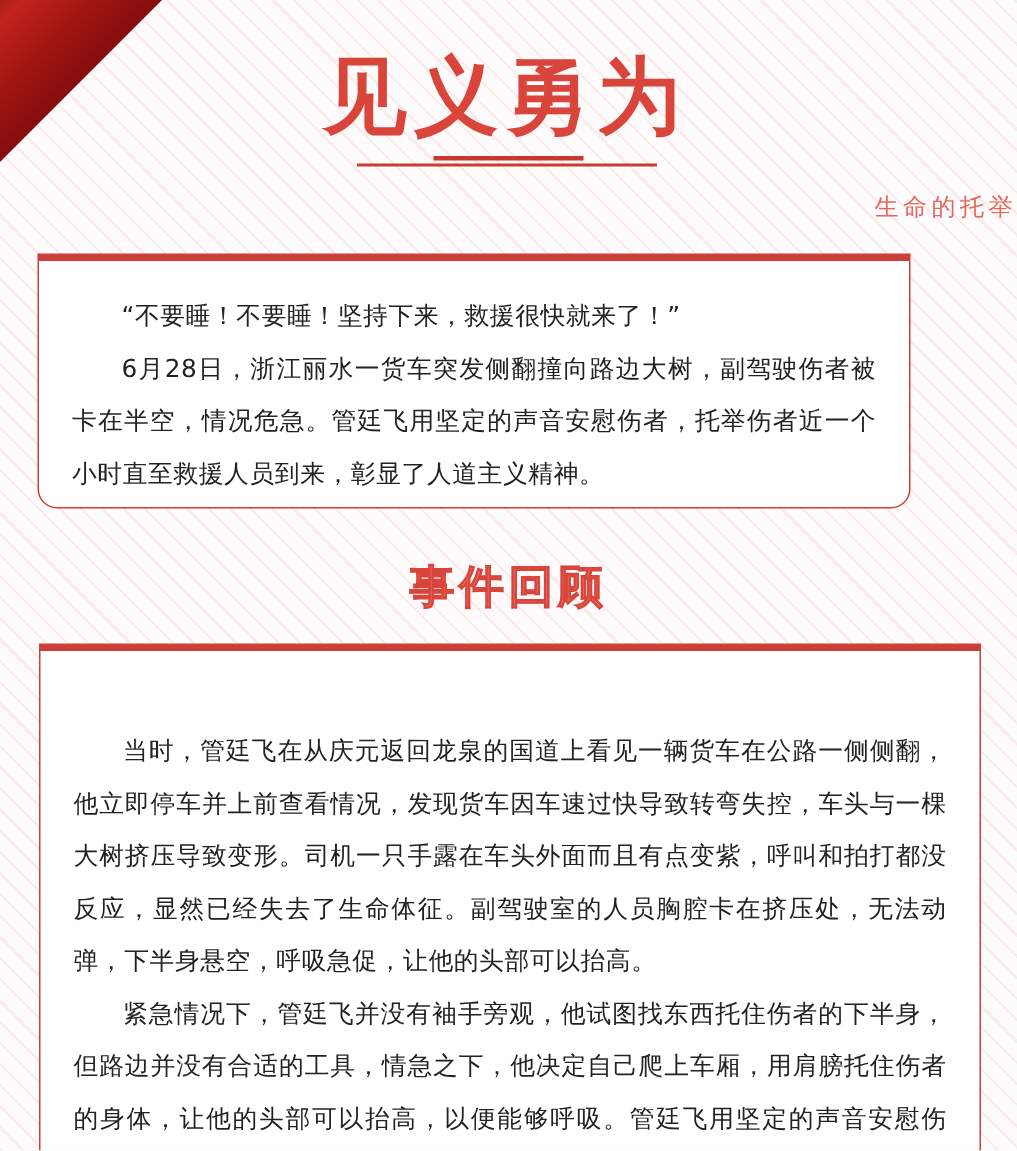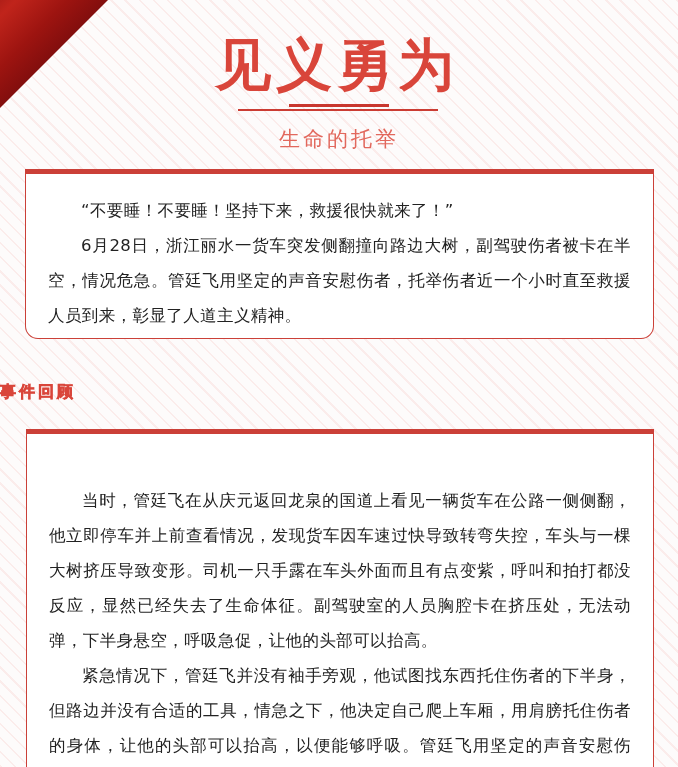--- a/index.html
+++ b/index.html
@@ -93,55 +93,56 @@
     left: 238px;
     width: 200px;
     height: 2px;
     background: #cb3c33;
   }
   .subtitle {
     position: absolute;
     top: 129px;
     left: 0;
     width: 678px;
-    text-align: center;
-    font-size: 21px;
+    text-align: right;
+    font-size: 16px;
     line-height: 20px;
     letter-spacing: 3px;
     color: #e2685d;
+    font-family: Liberation Mono, monospace;
   }
 
   
   .section-heading {
     position: absolute;
     top: 376px;
     left: 0;
     width: 678px;
-    text-align: left;
-    font-size: 16px;
+    text-align: center;
+    font-size: 30px;
     line-height: 32px;
     font-weight: bold;
     letter-spacing: 3px;
     color: #e8736a;
     -webkit-text-stroke: 0.6px #d9453a;
     font-family: Liberation Sans, sans-serif;
   }
 
   
   .card {
     position: absolute;
     box-sizing: border-box;
     background: #ffffff;
     border: 1px solid #cb4038;
     border-top: 5px solid #cb4038;
   }
   .card-lead {
     top: 169px;
     left: 25px;
-    width: 629px;
+    width: 582px;
     height: 170px;
     border-radius: 0 0 13px 13px;
   }
   .card-body {
     top: 429px;
     left: 26px;
     width: 628px;
     height: 345px;
     border-radius: 0;
   }

